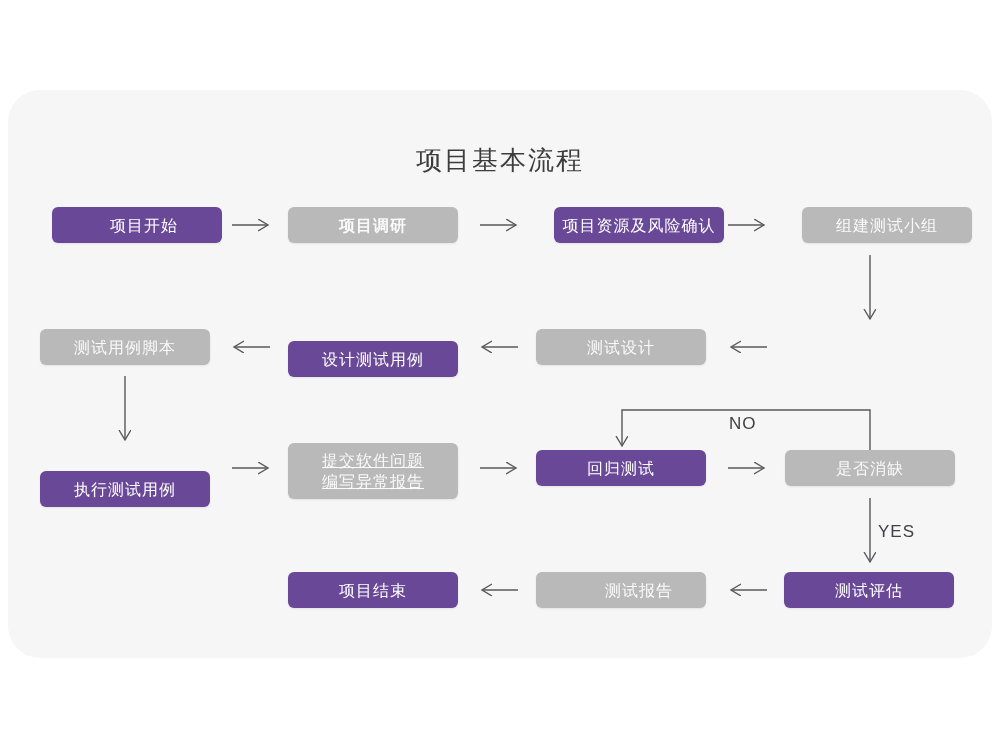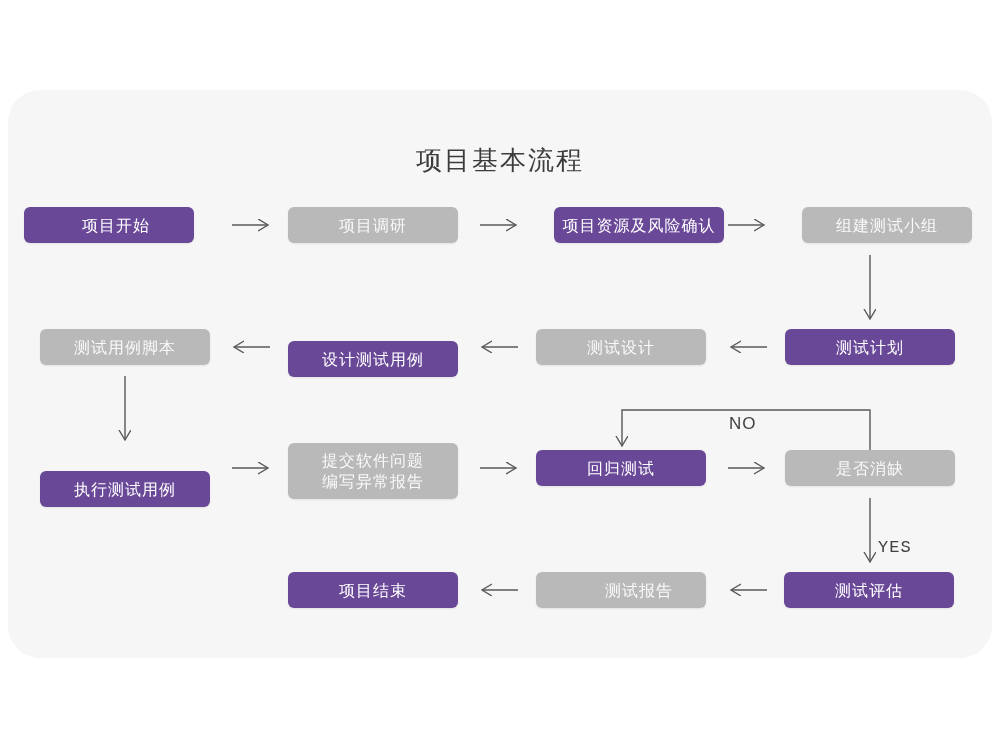--- a/index.html
+++ b/index.html
@@ -40,21 +40,21 @@
     justify-content: center;
     font-size: 16px;
     letter-spacing: 1px;
     text-align: center;
     white-space: pre-line;
     line-height: 21px;
     box-shadow: 0 1px 2px rgba(0,0,0,0.08);
   }
   .node.purple { background: #6a4898; color: #ffffff; }
   .node.gray   { background: #b9b9b9; color: rgba(255,255,255,0.92); }
-  .node.tall   { height: 56px; }
+  .node.tall   { height: 56px; text-decoration: underline; }
 
   .edge-label {
     position: absolute;
     font-size: 17px;
     color: #414143;
     letter-spacing: 1px;
   }
 
   svg.arrows {
     position: absolute;
@@ -102,28 +102,27 @@
 
     <polyline points="870,450 870,410 622,410 622,446" marker-end="url(#vhead)"></polyline>
 
     <line x1="870" y1="498" x2="870" y2="562" marker-end="url(#vhead)"></line>
 
     <line x1="767" y1="590" x2="731" y2="590" marker-end="url(#vhead)"></line>
     <line x1="518" y1="590" x2="482" y2="590" marker-end="url(#vhead)"></line>
   </svg>
 
   <div class="edge-label" style="left:729px; top:414px;">NO</div>
-  <div class="edge-label" style="left:878px; top:538px;font-family:Liberation Mono, monospace;">YES</div>
+  <div class="edge-label" style="left:878px; top:522px;">YES</div>
 
-  <div class="node purple" style="left:24px;  top:207px;padding-left:14px;">项目开始</div>
-  <div class="node gray" style="left:288px; top:207px;">项目调研</div>
+  <div class="node purple" style="left:52px;  top:207px;padding-left:14px;">项目开始</div>
+  <div class="node gray" style="left:288px; top:207px;font-weight:bold;">项目调研</div>
   <div class="node purple" style="left:536px; top:207px;margin-left:18px;">项目资源及风险确认</div>
   <div class="node gray" style="left:785px; top:207px;margin-left:17px;">组建测试小组</div>
 
-  <div class="node purple" style="left:785px; top:329px;">测试计划</div>
   <div class="node gray" style="left:536px; top:329px;">测试设计</div>
   <div class="node purple" style="left:288px; top:329px;margin-top:12px;">设计测试用例</div>
   <div class="node gray" style="left:40px;  top:329px;text-align:right;">测试用例脚本</div>
 
   <div class="node purple" style="left:40px;  top:450px;margin-top:21px;">执行测试用例</div>
   <div class="node gray tall" style="left:288px; top:443px;">提交软件问题
 编写异常报告</div>
   <div class="node purple" style="left:536px; top:450px;">回归测试</div>
   <div class="node gray" style="left:785px; top:450px;">是否消缺</div>
 

